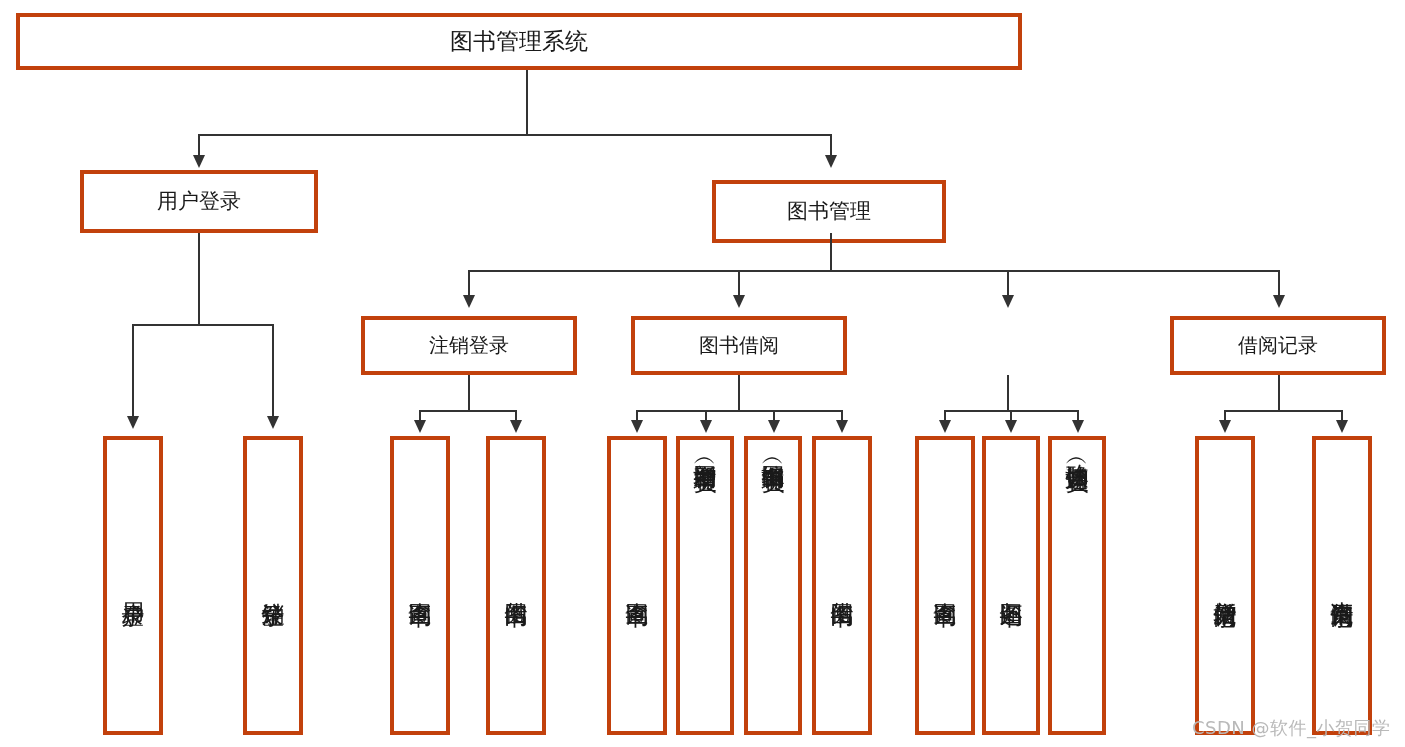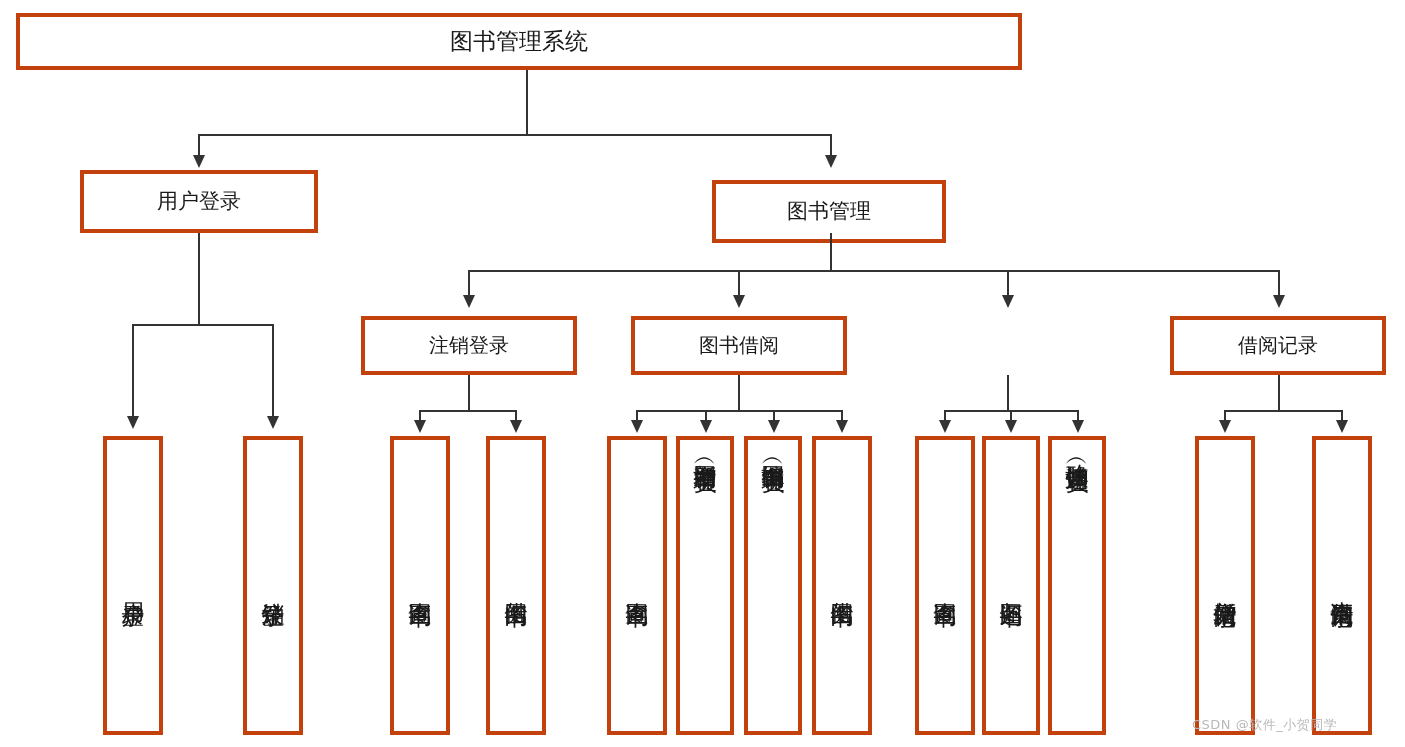--- a/index.html
+++ b/index.html
@@ -59,21 +59,21 @@
   .arrow{
     position:absolute;
     width:0;height:0;
     border-left:6px solid transparent;
     border-right:6px solid transparent;
     border-top:13px solid #333333;
   }
   
   #watermark{
     position:absolute;
-    font-size:13px;
+    font-size:18px;
     color:#b9b9b9;
     white-space:nowrap;
     letter-spacing:0.5px;
   }
 </style>
 </head>
 <body>
 
 <div id="canvas">
 

